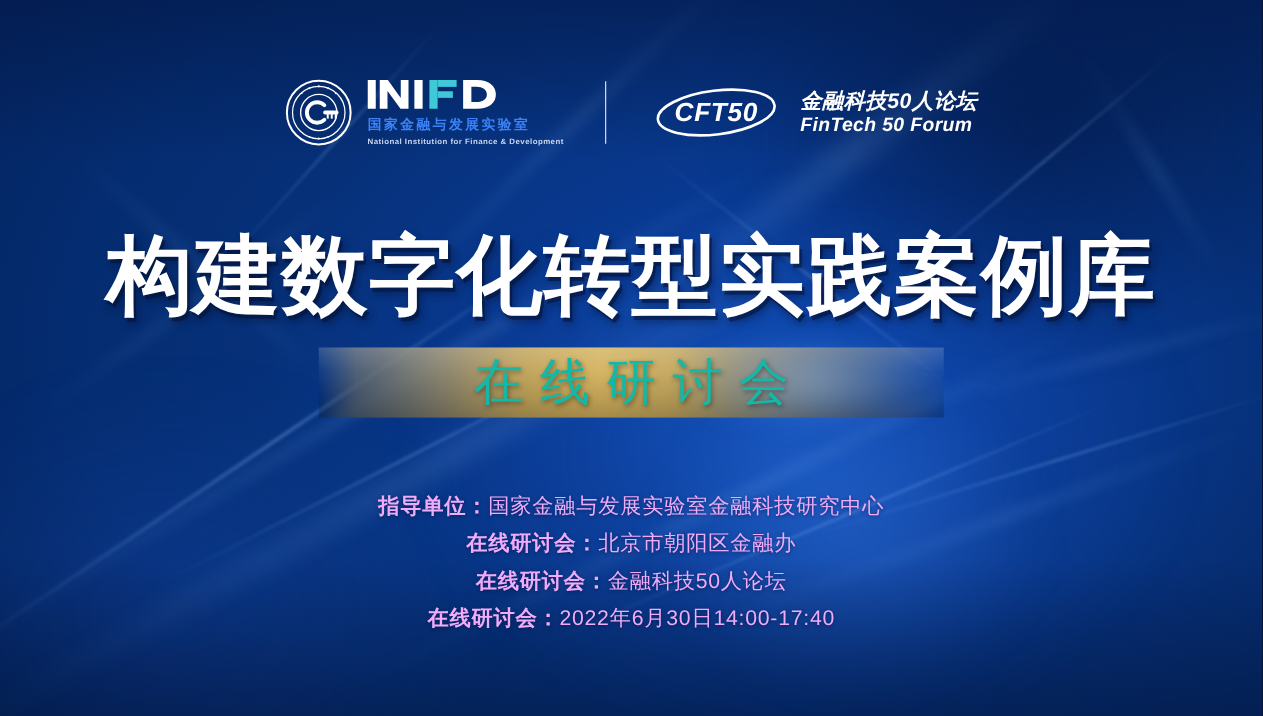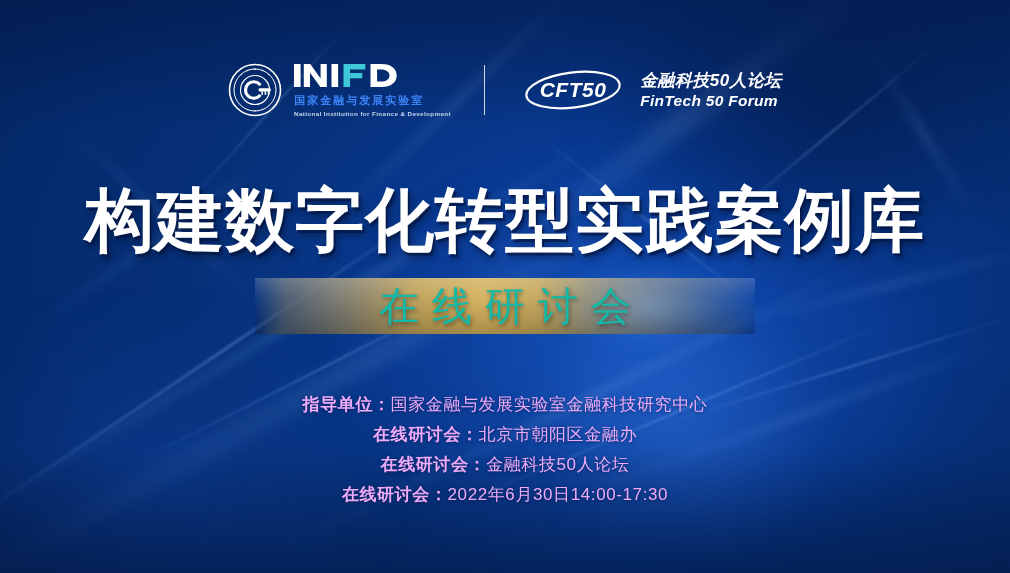--- a/index.html
+++ b/index.html
@@ -331,17 +331,17 @@
     <div class="info-line">
       <span class="info-label">指导单位：</span><span class="info-value">国家金融与发展实验室金融科技研究中心</span>
     </div>
     <div class="info-line">
       <span class="info-label">在线研讨会：</span><span class="info-value">北京市朝阳区金融办</span>
     </div>
     <div class="info-line">
       <span class="info-label">在线研讨会：</span><span class="info-value">金融科技50人论坛</span>
     </div>
     <div class="info-line">
-      <span class="info-label">在线研讨会：</span><span class="info-value">2022年6月30日14:00-17:30</span>
+      <span class="info-label">在线研讨会：</span><span class="info-value">2022年6月30日14:00-17:40</span>
     </div>
   </div>
 
 </div>
 
 </body></html>

